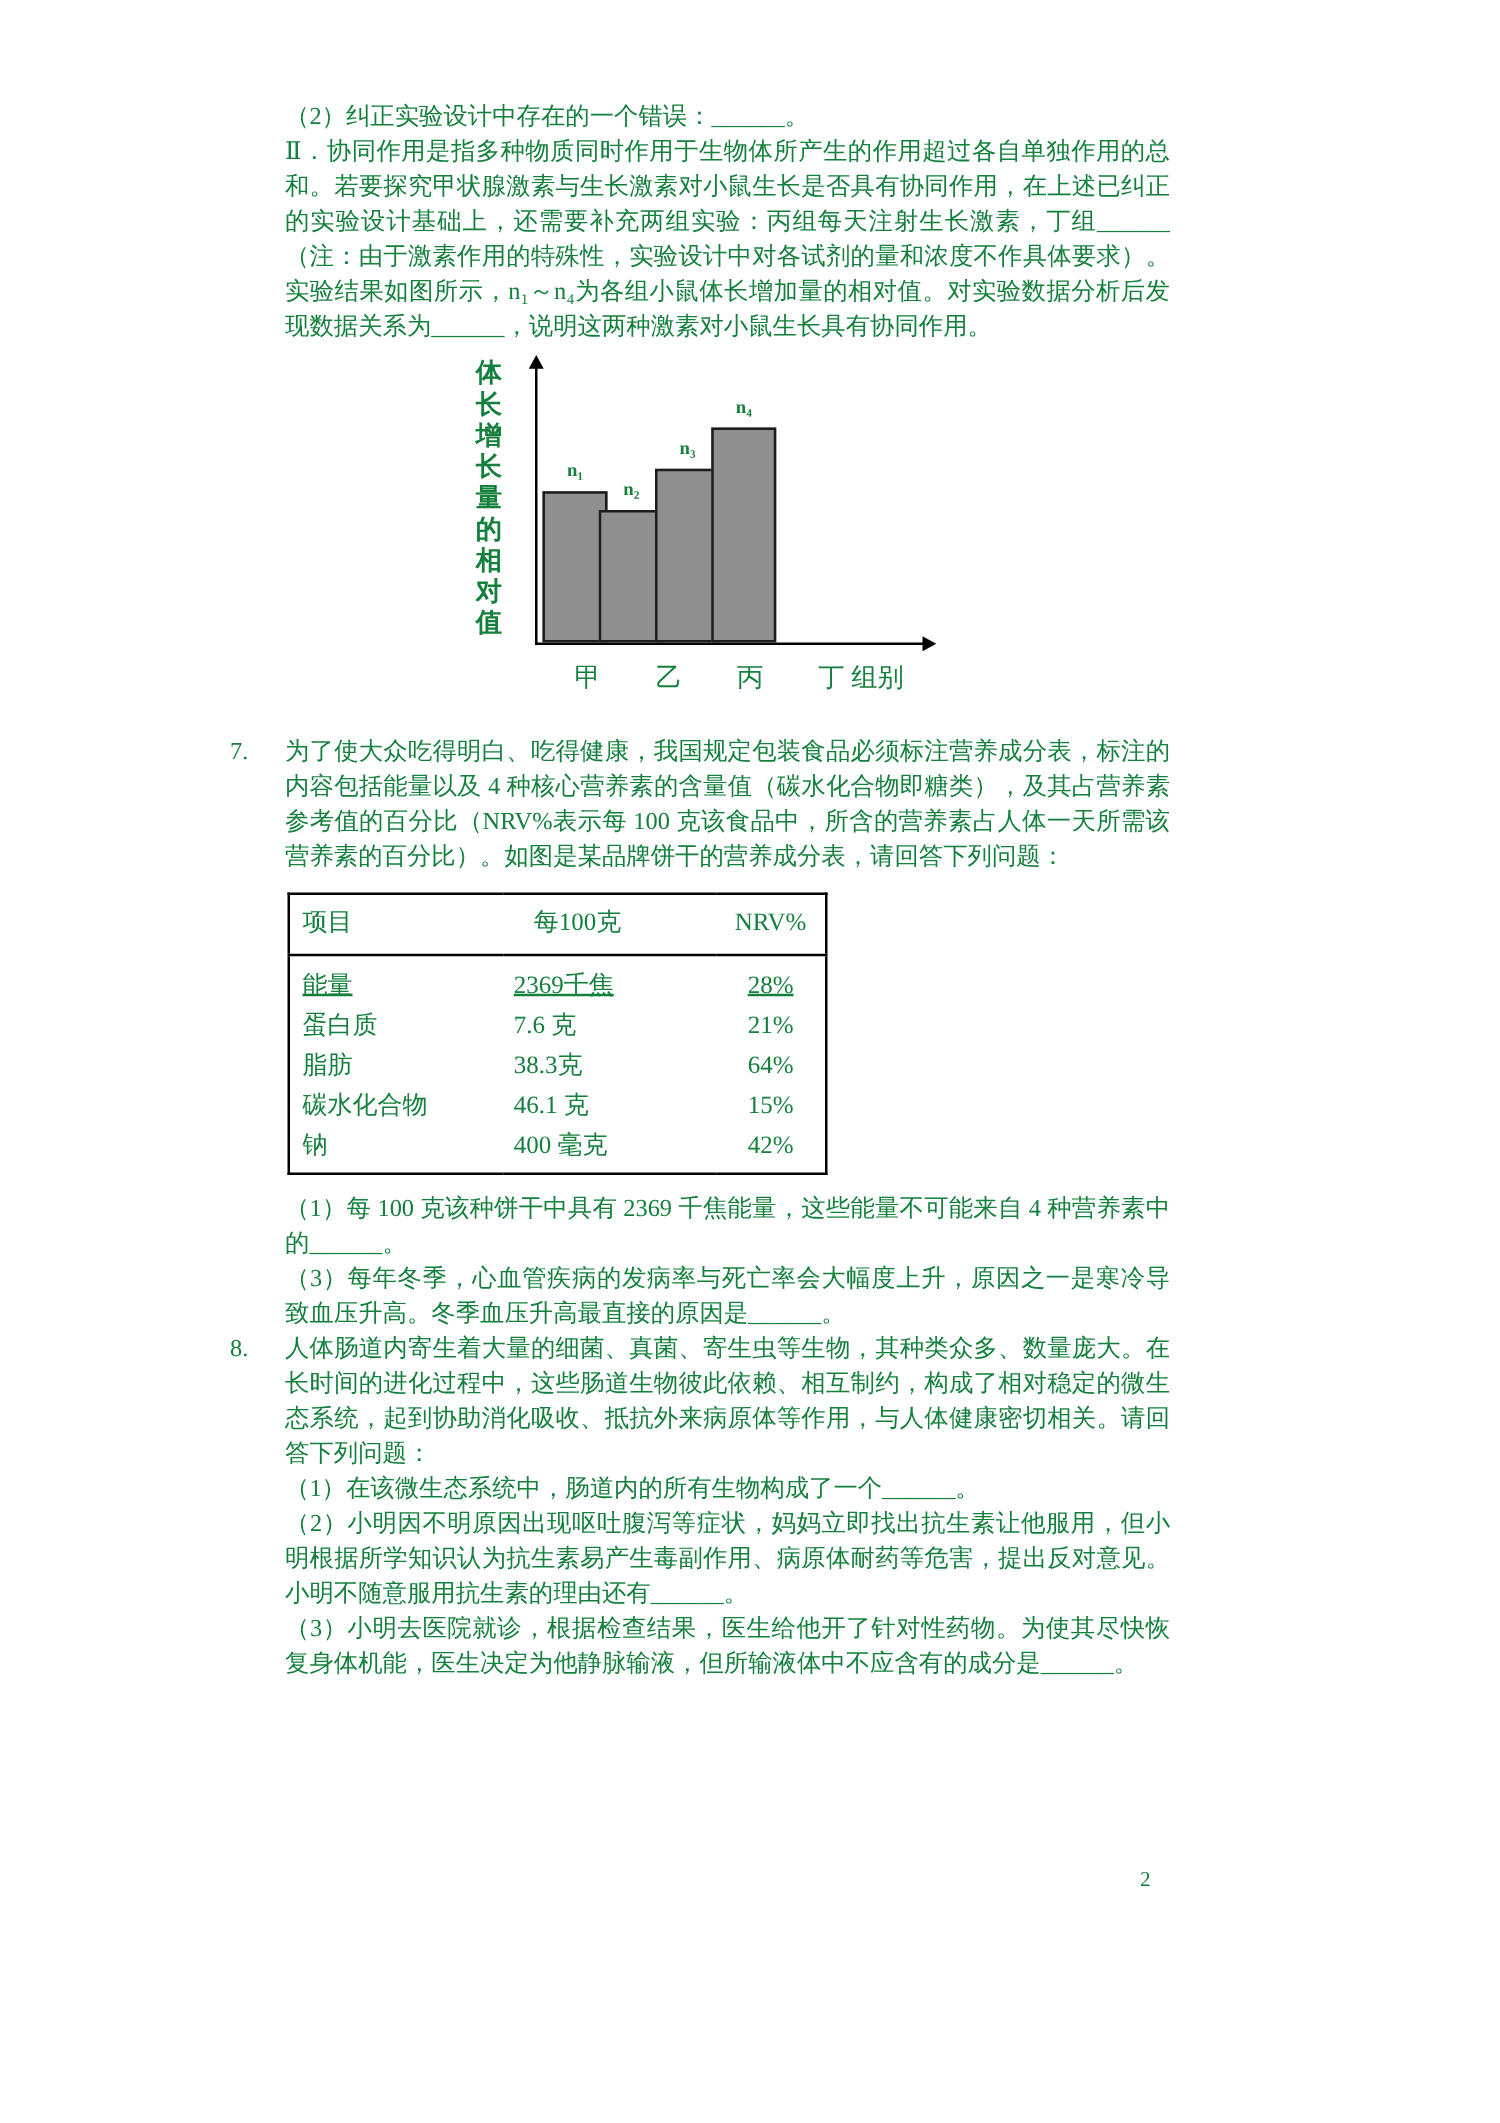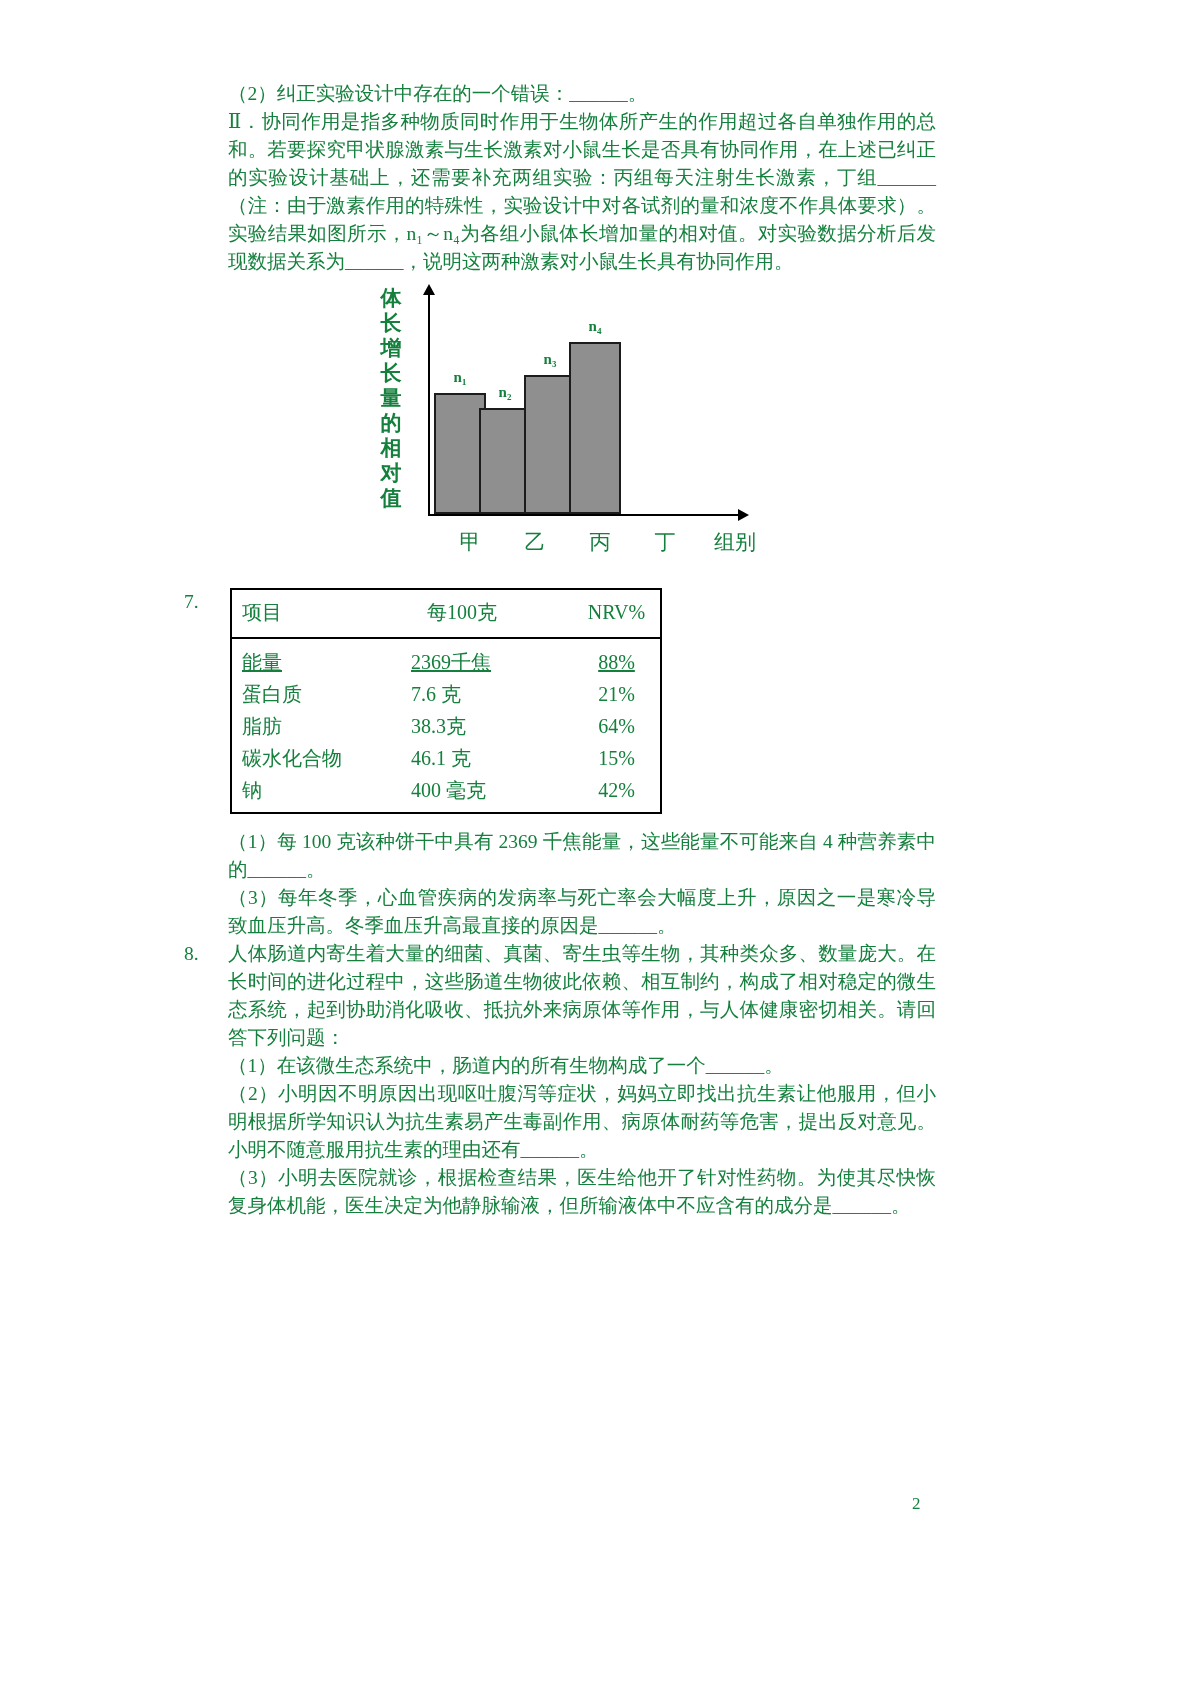--- a/index.html
+++ b/index.html
@@ -77,21 +77,21 @@
   }
   .bar-wrap { display: flex; flex-direction: column; align-items: center; width: 32px; }
   .bar-label { font-size: 15px; font-weight: bold; margin-bottom: 2px; }
   .bar { width: 52px; border: 2px solid #1c1c1c; }
   .x-categories {
     position: absolute;
     left: 66px; bottom: 8px;
     display: flex; gap: 13px;
   }
   .cat-label { width: 52px; text-align: center; font-size: 21px; }
-  .chart-xlabel { position: absolute; left: 336px; bottom: 8px; font-size: 21px; }
+  .chart-xlabel { position: absolute; left: 303px; bottom: 8px; font-size: 21px; }
 
   
   .nutrition-table {
     border-collapse: collapse;
     border: 2.5px solid #000;
     margin: 14px 0 14px 2px;
     font-size: 20px;
     line-height: 30px;
     text-align: left;
   }
@@ -162,34 +162,35 @@
           <div class="cat-label">甲</div>
           <div class="cat-label">乙</div>
           <div class="cat-label">丙</div>
           <div class="cat-label">丁</div>
         </div>
       <div class="chart-xlabel">组别</div>
     </div>
 
     <div class="question">
       <span class="q-num">7.</span>
+      <p class="para">为了使大众吃得明白、吃得健康，我国规定包装食品必须标注营养成分表，标注的内容包括能量以及 4 种核心营养素的含量值（碳水化合物即糖类），及其占营养素参考值的百分比（NRV%表示每 100 克该食品中，所含的营养素占人体一天所需该营养素的百分比）。如图是某品牌饼干的营养成分表，请回答下列问题：</p>
 
       <table class="nutrition-table">
         <thead>
           <tr id="nutrition-head-row">
               <th class="c0">项目</th>
               <th class="c1">每100克</th>
               <th class="c2">NRV%</th>
             </tr>
         </thead>
         <tbody id="nutrition-tbody">
             <tr>
               <td class="c0">能量</td>
               <td class="c1">2369千焦</td>
-              <td class="c2">88%</td>
+              <td class="c2">28%</td>
             </tr>
             <tr>
               <td class="c0">蛋白质</td>
               <td class="c1">7.6 克</td>
               <td class="c2">21%</td>
             </tr>
             <tr>
               <td class="c0">脂肪</td>
               <td class="c1">38.3克</td>
               <td class="c2">64%</td>

